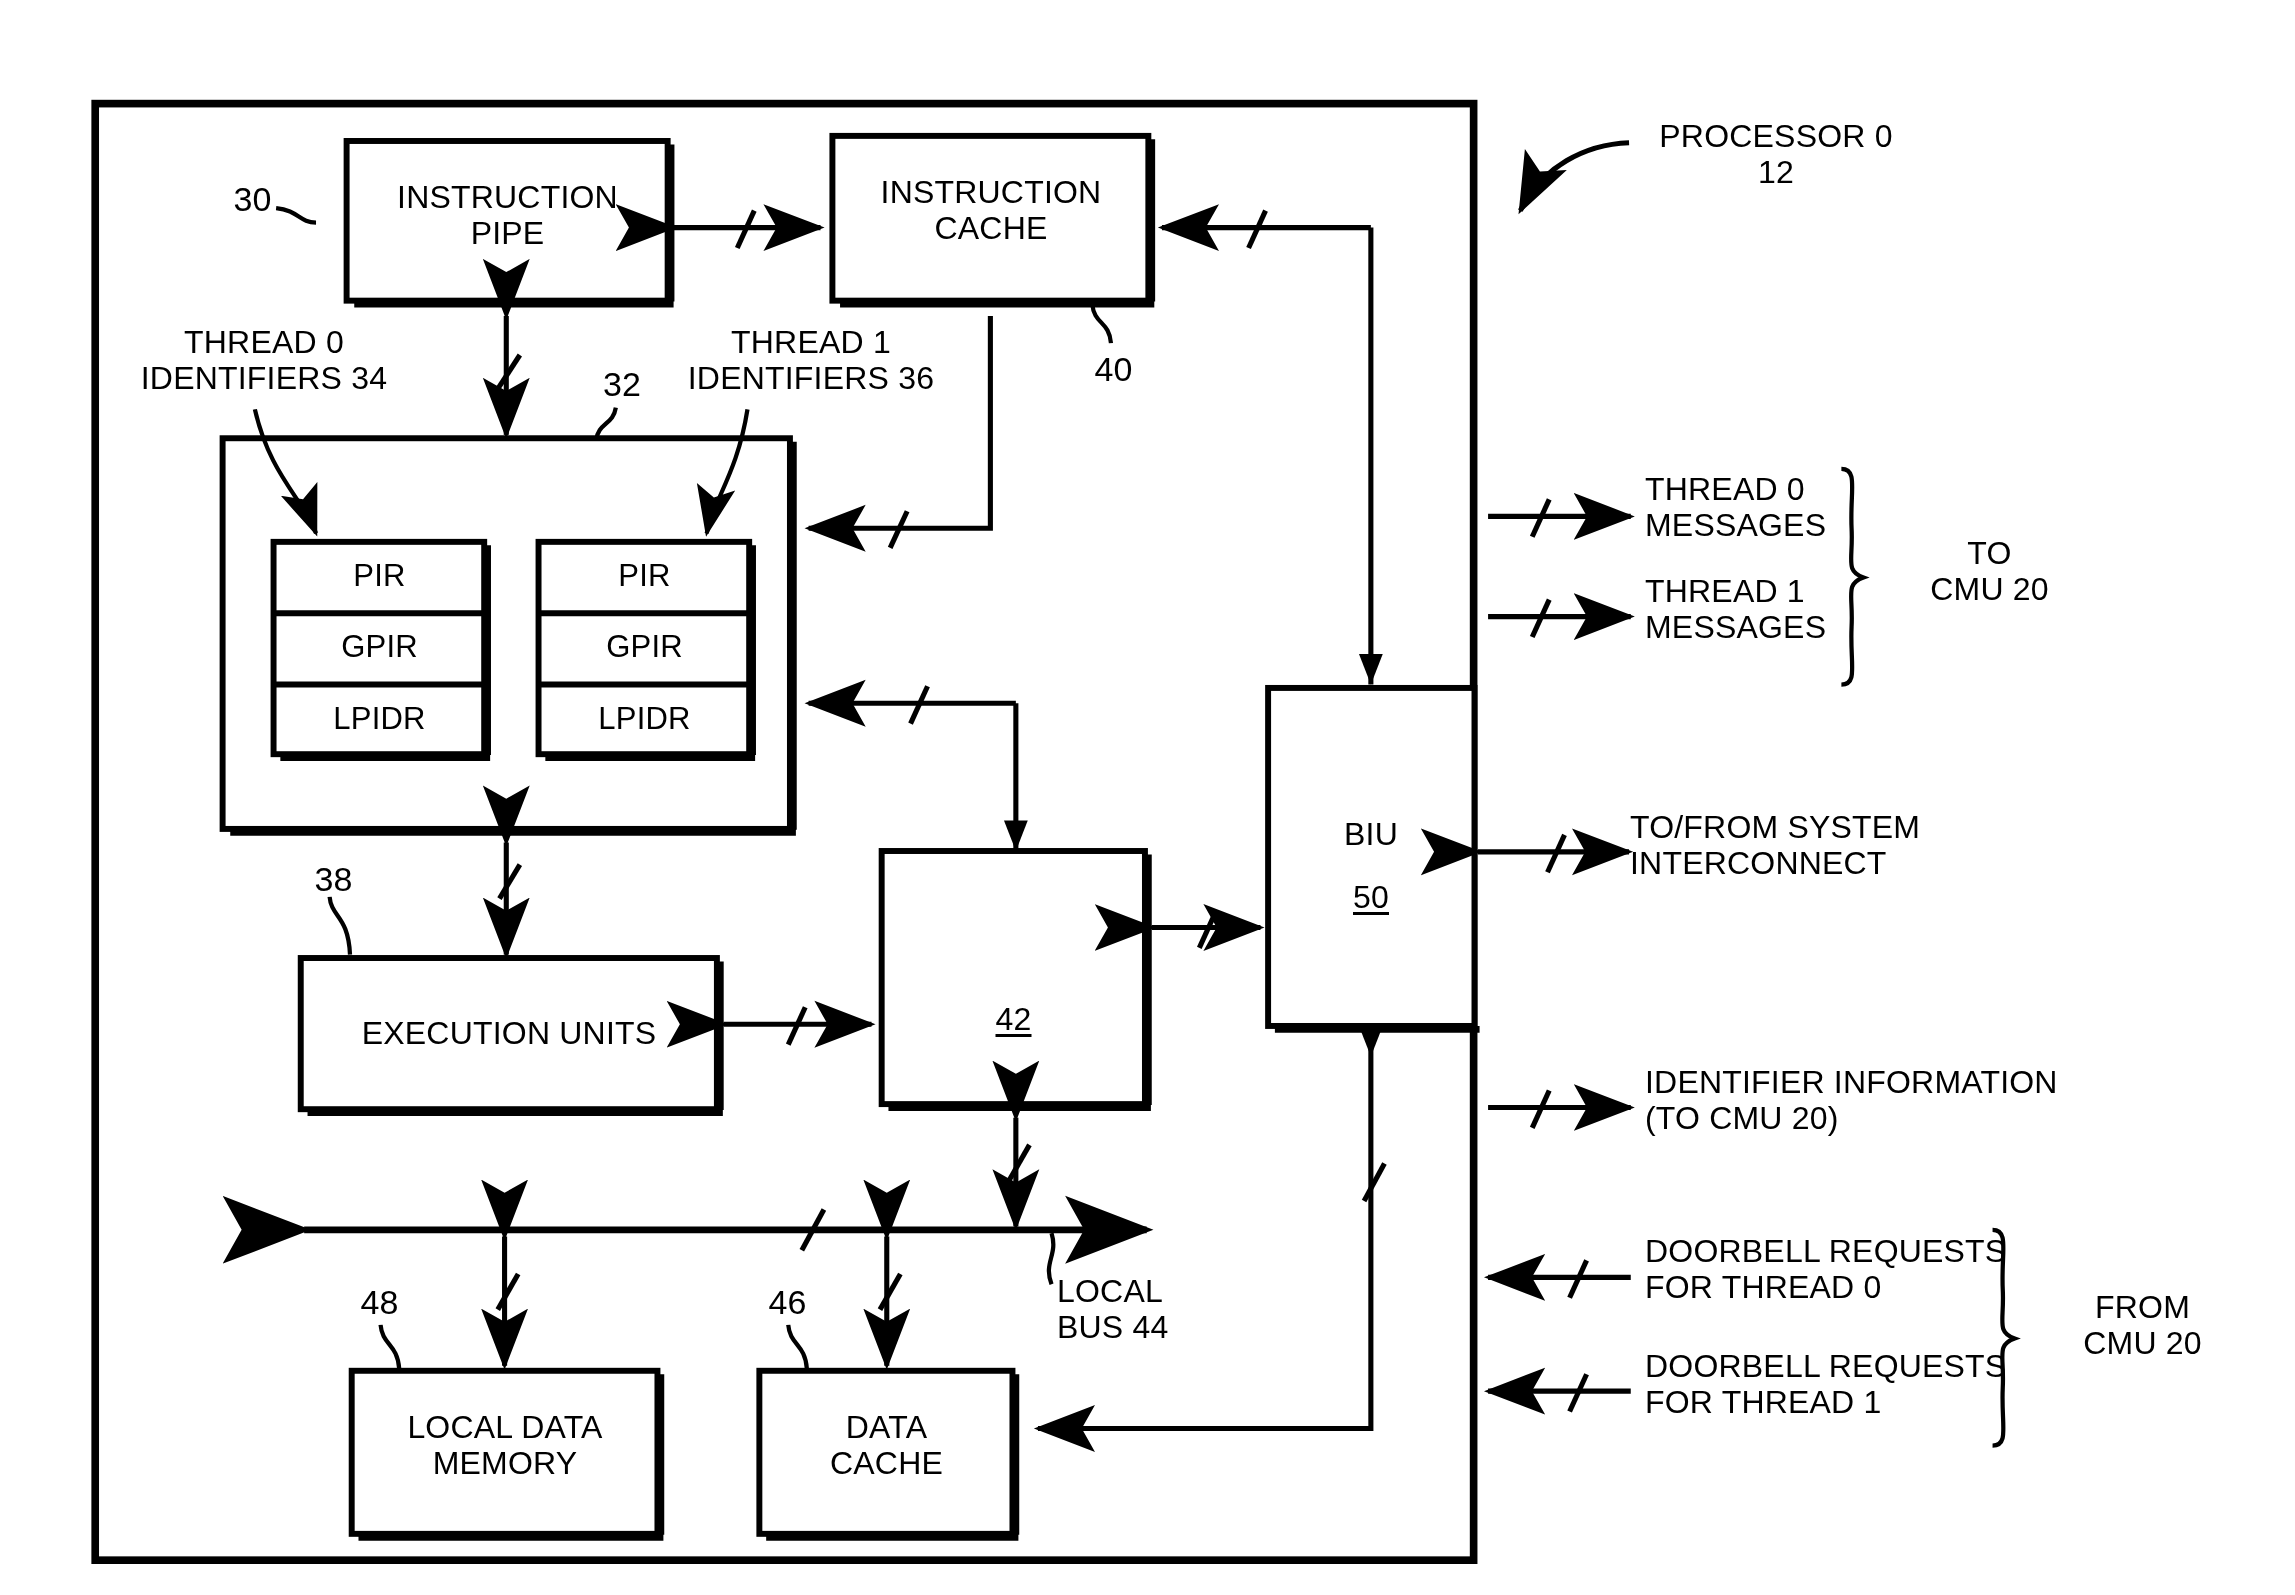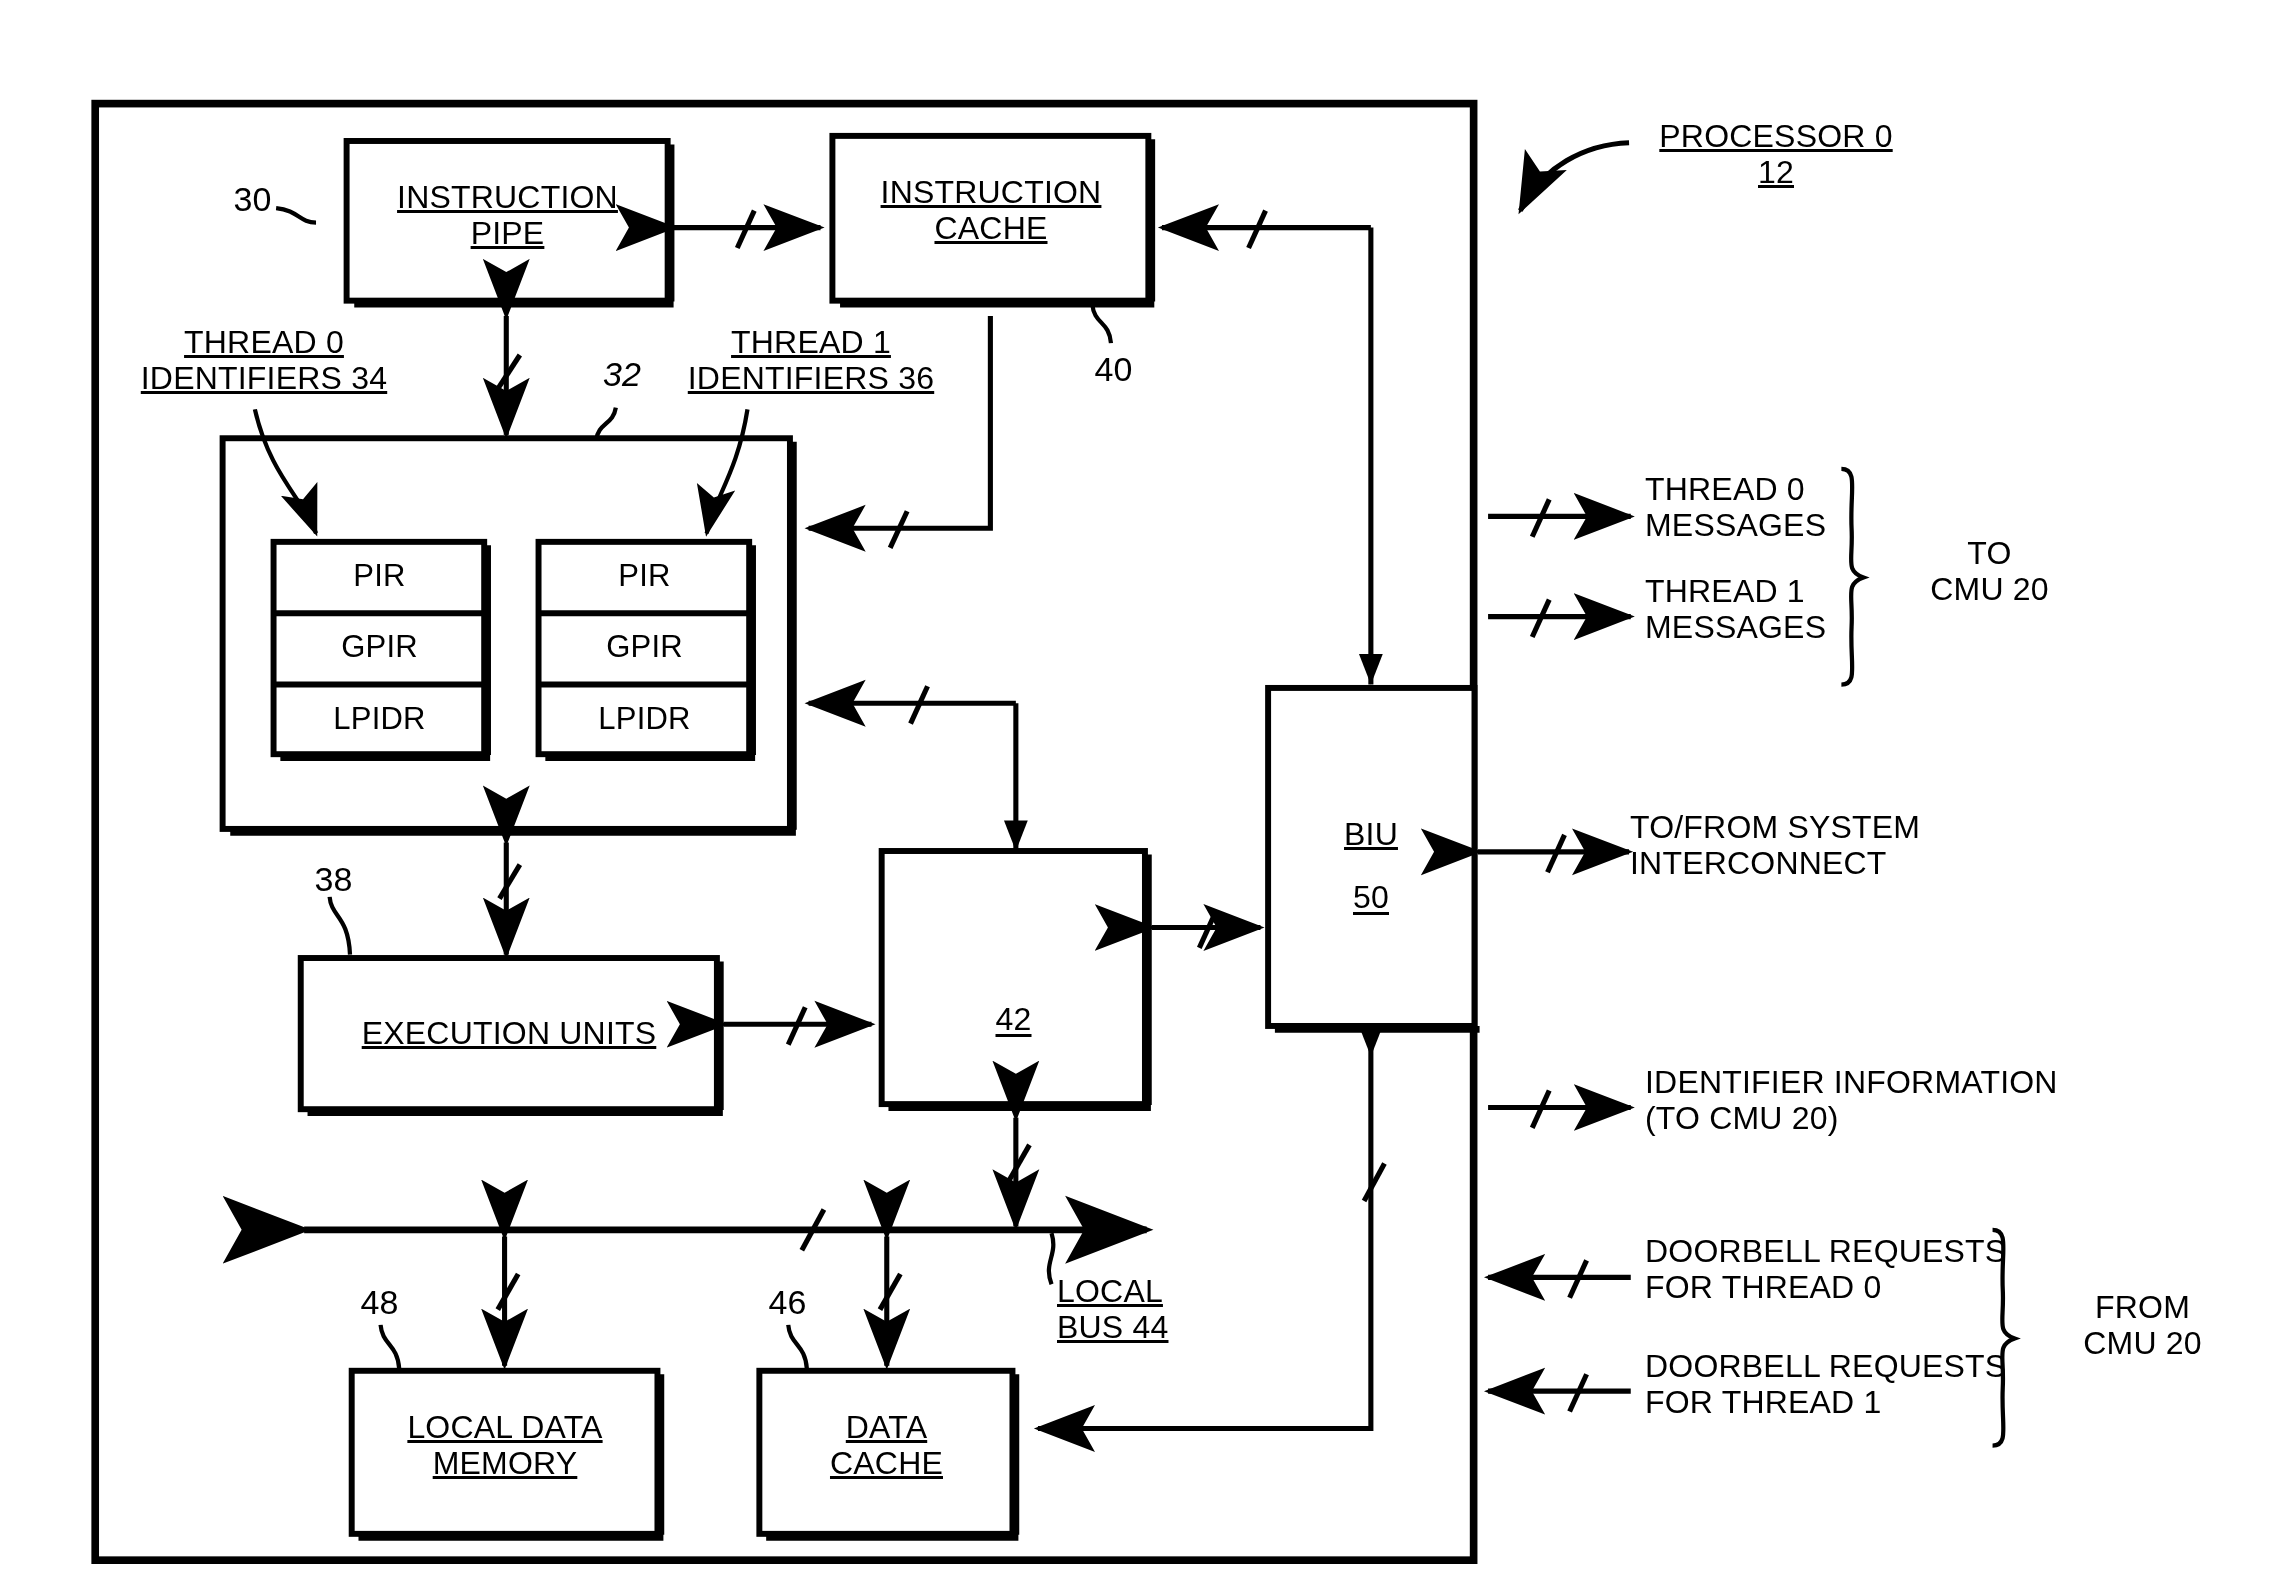--- a/index.html
+++ b/index.html
@@ -3,21 +3,21 @@
 <meta charset="utf-8">
 <style>
   html,body{margin:0;padding:0;background:#ffffff;}
   body{width:2295px;height:1595px;position:relative;overflow:hidden;
        font-family:"Liberation Sans", sans-serif;color:#000;}
   #stage{position:absolute;left:0;top:0;width:2295px;height:1595px;}
   svg{position:absolute;left:0;top:0;width:2295px;height:1595px;}
   .lbl{position:absolute;text-align:center;line-height:1.12;
        font-family:"Liberation Sans", sans-serif;color:#000;
        letter-spacing:0.2px;white-space:pre-line;}
-  .boxlbl{font-size:32px;text-decoration:underline;}
+  .boxlbl{font-size:32px;}
   .reglbl{font-size:31px;}
   .reflbl{font-size:34px;}
   .sidelbl{font-size:32px;text-align:left;}
   .brace{font-size:32px;text-align:left;}
   .und{text-decoration:underline;text-underline-offset:4.2px;}
 </style>
 </head>
 <body>
 
 <div id="stage">
@@ -167,21 +167,21 @@
 PIPE</div>
 
   <div class="lbl boxlbl" style="left:833px;top:175px;width:316px;">INSTRUCTION
 CACHE</div>
 
   <div class="lbl reflbl" style="left:1084px;top:350px;width:59px;">40</div>
 
   <div class="lbl boxlbl" style="left:124px;top:325px;width:280px;">THREAD 0
 IDENTIFIERS 34</div>
 
-  <div class="lbl reflbl" style="left:588px;top:355px;width:68px;font-style:italic;">32</div>
+  <div class="lbl reflbl" style="left:588px;top:365px;width:68px;">32</div>
 
   <div class="lbl boxlbl" style="left:671px;top:325px;width:280px;">THREAD 1
 IDENTIFIERS 36</div>
 
 
   <div class="lbl reglbl" style="left:274px;top:559px;width:211px;">PIR</div>
   <div class="lbl reglbl" style="left:274px;top:630px;width:211px;">GPIR</div>
   <div class="lbl reglbl" style="left:274px;top:702px;width:211px;">LPIDR</div>
 
   <div class="lbl reglbl" style="left:539px;top:559px;width:211px;">PIR</div>

